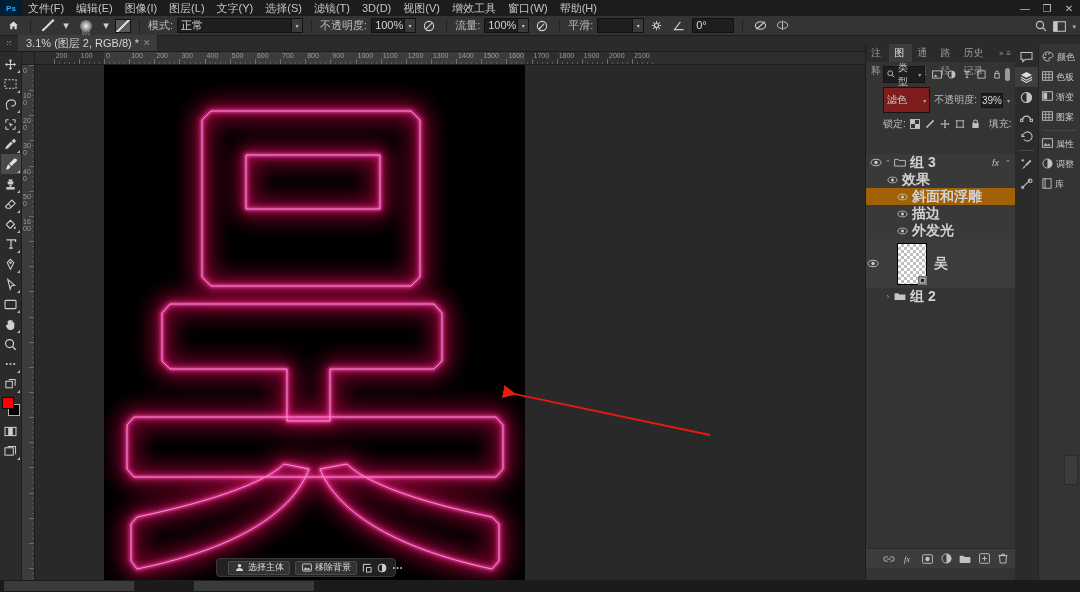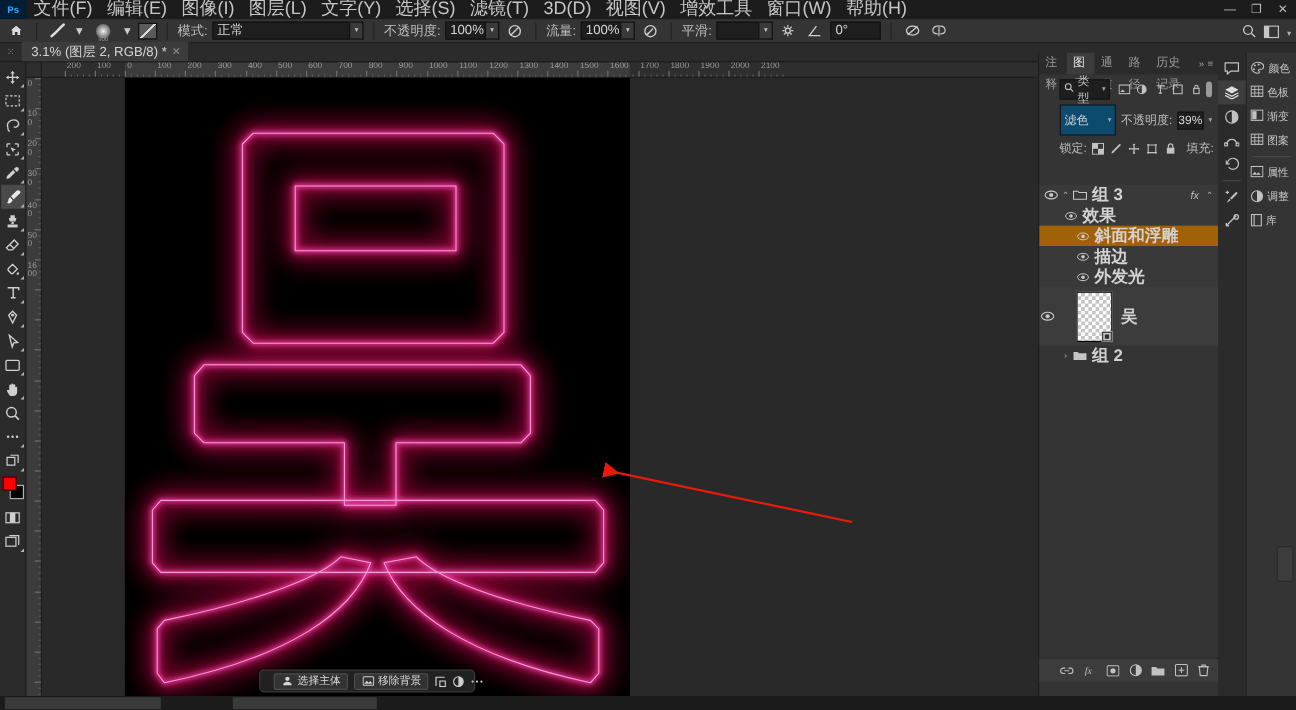--- a/index.html
+++ b/index.html
@@ -15,21 +15,21 @@
 
   
   .menubar {
     position:absolute; left:0; top:0; width:1080px; height:16px;
     background:#1c1c1c; display:flex; align-items:center;
   }
   .ps-logo {
     width:22px; height:16px; display:flex; align-items:center; justify-content:center;
     background:#001e36; color:#31a8ff; font-size:8px; font-weight:bold;
   }
-  .menuitem { padding:0 6px; height:16px; line-height:16px; font-size:15px; color:#c6c6c6; white-space:nowrap; }
+  .menuitem { padding:0 6px; height:16px; line-height:16px; font-size:11px; color:#c6c6c6; white-space:nowrap; }
   .winbtns { margin-left:auto; display:flex; height:16px; }
   .winbtn { width:22px; height:16px; display:flex; align-items:center; justify-content:center; font-size:10px; color:#bdbdbd; }
 
   
   .optionsbar {
     position:absolute; left:0; top:16px; width:1080px; height:20px;
     background:#343434; border-bottom:1px solid #1d1d1d;
     display:flex; align-items:center; padding:0 4px; gap:4px;
   }
   .ob-sep { width:1px; height:14px; background:#222; margin:0 4px; }
@@ -142,21 +142,21 @@
     background:#1e1e1e; border:1px solid #151515; padding:0 3px; font-size:10px; color:#c2c2c2;
   }
   .fb-arrow { margin-left:auto; font-size:6px; color:#a9a9a9; }
   .filtericons { display:flex; align-items:center; gap:4px; margin-left:3px; color:#c2c2c2; }
   .fi { width:11px; height:12px; display:flex; align-items:center; justify-content:center; font-size:9px; }
   .toggle-pill { width:8px; height:13px; border-radius:4px; background:#9a9a9a; margin-left:auto; }
 
   .blendrow { display:flex; align-items:center; gap:4px; margin-bottom:3px; }
   .blendsel {
     display:flex; align-items:center; width:72px; height:16px;
-    background:#0c4a6e; border:1px solid #151515; padding:12px 3px; font-size:10px; color:#d0d0d0;
+    background:#7f1d1d; border:1px solid #151515; padding:12px 3px; font-size:10px; color:#d0d0d0;
   }
   .blendsel .ar { margin-left:auto; font-size:6px; color:#a9a9a9; }
   .smalllbl { font-size:10px; color:#bdbdbd; white-space:nowrap; }
   .numfield { width:32px; height:15px; background:#1e1e1e; border:1px solid #151515;
               font-size:10px; color:#d6d6d6; text-align:center; line-height:13px; }
   .numarrow { font-size:6px; color:#a9a9a9; }
 
   .lockrow { display:flex; align-items:center; gap:4px; margin-bottom:3px; }
   .lockicons { display:flex; align-items:center; gap:4px; color:#c2c2c2; }
 

